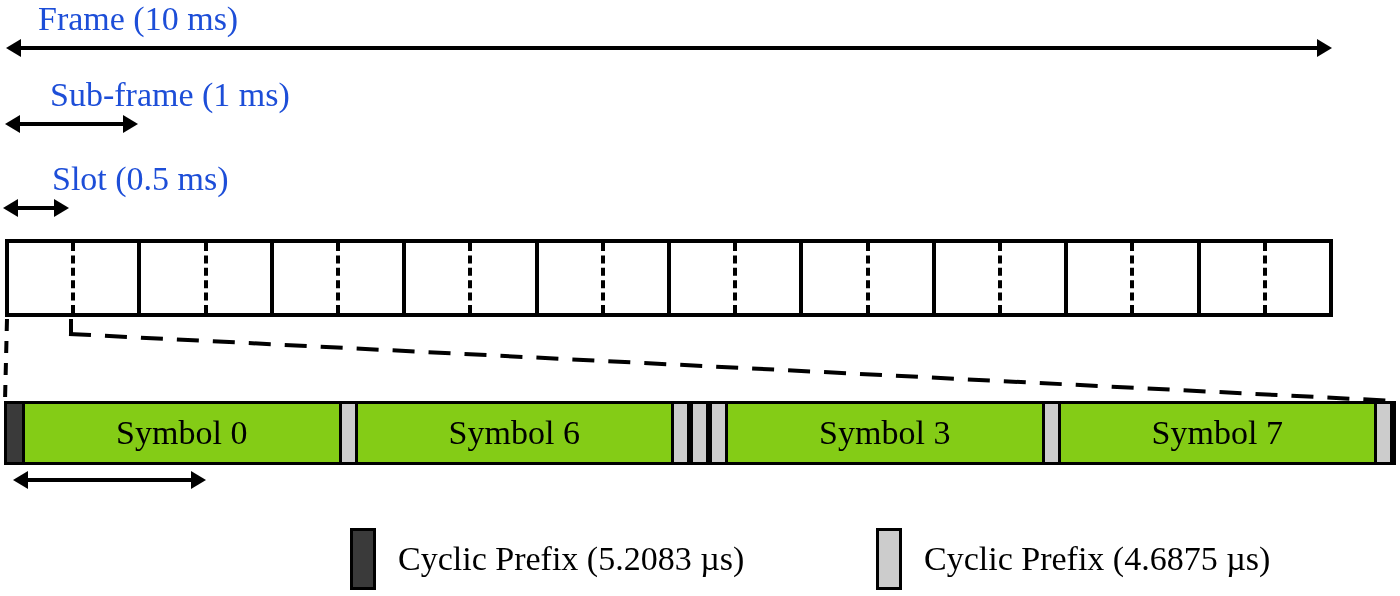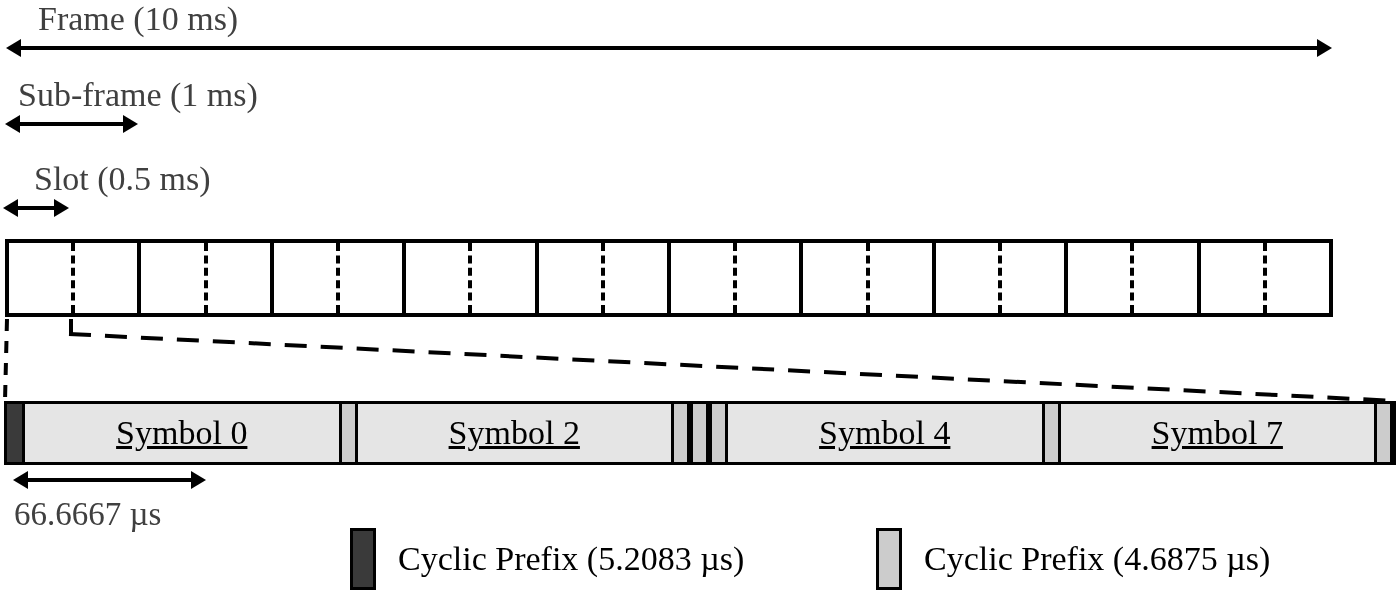--- a/index.html
+++ b/index.html
@@ -18,25 +18,25 @@
     background: #ffffff;
     overflow: hidden;
   }
 
   
   .lbl {
     position: absolute;
     white-space: nowrap;
     font-size: 34px;
     line-height: 1;
-    color: #404040;
+    color: #1d4ed8;
   }
   .lbl-frame    { left: 38px;  top: 2px; }
-  .lbl-subframe { left: 18px;  top: 78px; }
-  .lbl-slot     { left: 34px;  top: 162px; }
+  .lbl-subframe { left: 50px;  top: 78px; }
+  .lbl-slot     { left: 52px;  top: 162px; }
   .lbl-symdur   { left: 14px;  top: 498px; font-size: 33px; }
 
   
   .arrow {
     position: absolute;
     height: 20px;
   }
   .arrow .shaft {
     position: absolute;
     left: 9px;
@@ -124,22 +124,21 @@
   .cp-norm  { width: 19px;  background: #cccccc; border-left: 3px solid #000; border-right: 3px solid #000; }
   .symbol {
     box-sizing: border-box;
     flex: 1 1 0;
     height: 100%;
     display: flex;
     align-items: center;
     justify-content: center;
     font-size: 34px;
     white-space: nowrap;
-    background: #e5e5e5;
-    text-decoration: underline;
+    background: #84cc16;
   }
 
   
   #legend {
     position: absolute;
     left: 350px;
     top: 526px;
     width: 1040px;
     height: 66px;
     padding-left: 34px;
@@ -232,36 +231,35 @@
     <path d="M 7 319 L 5 401" fill="none" stroke="#000" stroke-width="4" stroke-dasharray="12 10"></path>
 
     <path d="M 71 319 L 71 334" fill="none" stroke="#000" stroke-width="4"></path>
     <path d="M 69 334 L 1396 401" fill="none" stroke="#000" stroke-width="4" stroke-dasharray="22 14"></path>
   </svg>
 
   <div id="symbol-row">
       <div class="cp cp-long"></div>
       <div class="symbol">Symbol 0</div>
       <div class="cp cp-norm"></div>
-      <div class="symbol">Symbol 2</div>
-      <div class="cp cp-norm"></div>
-      <div class="cp cp-norm"></div>
-      <div class="cp cp-norm"></div>
-      <div class="symbol">Symbol 4</div>
+      <div class="symbol">Symbol 6</div>
+      <div class="cp cp-norm"></div>
+      <div class="cp cp-norm"></div>
+      <div class="cp cp-norm"></div>
+      <div class="symbol">Symbol 3</div>
       <div class="cp cp-norm"></div>
       <div class="symbol">Symbol 7</div>
       <div class="cp cp-norm"></div>
     </div>
 
   <div class="arrow arrow-symdur">
     <span class="head left"></span>
     <span class="shaft"></span>
     <span class="head right"></span>
   </div>
-  <div class="lbl lbl-symdur">66.6667 µs</div>
 
   <div id="legend">
       <div class="legend-item first">
         <div class="swatch dark"></div>
         <div class="legend-label">Cyclic Prefix (5.2083 µs)</div>
       </div>
       <div class="legend-item second">
         <div class="swatch light"></div>
         <div class="legend-label">Cyclic Prefix (4.6875 µs)</div>
       </div>

